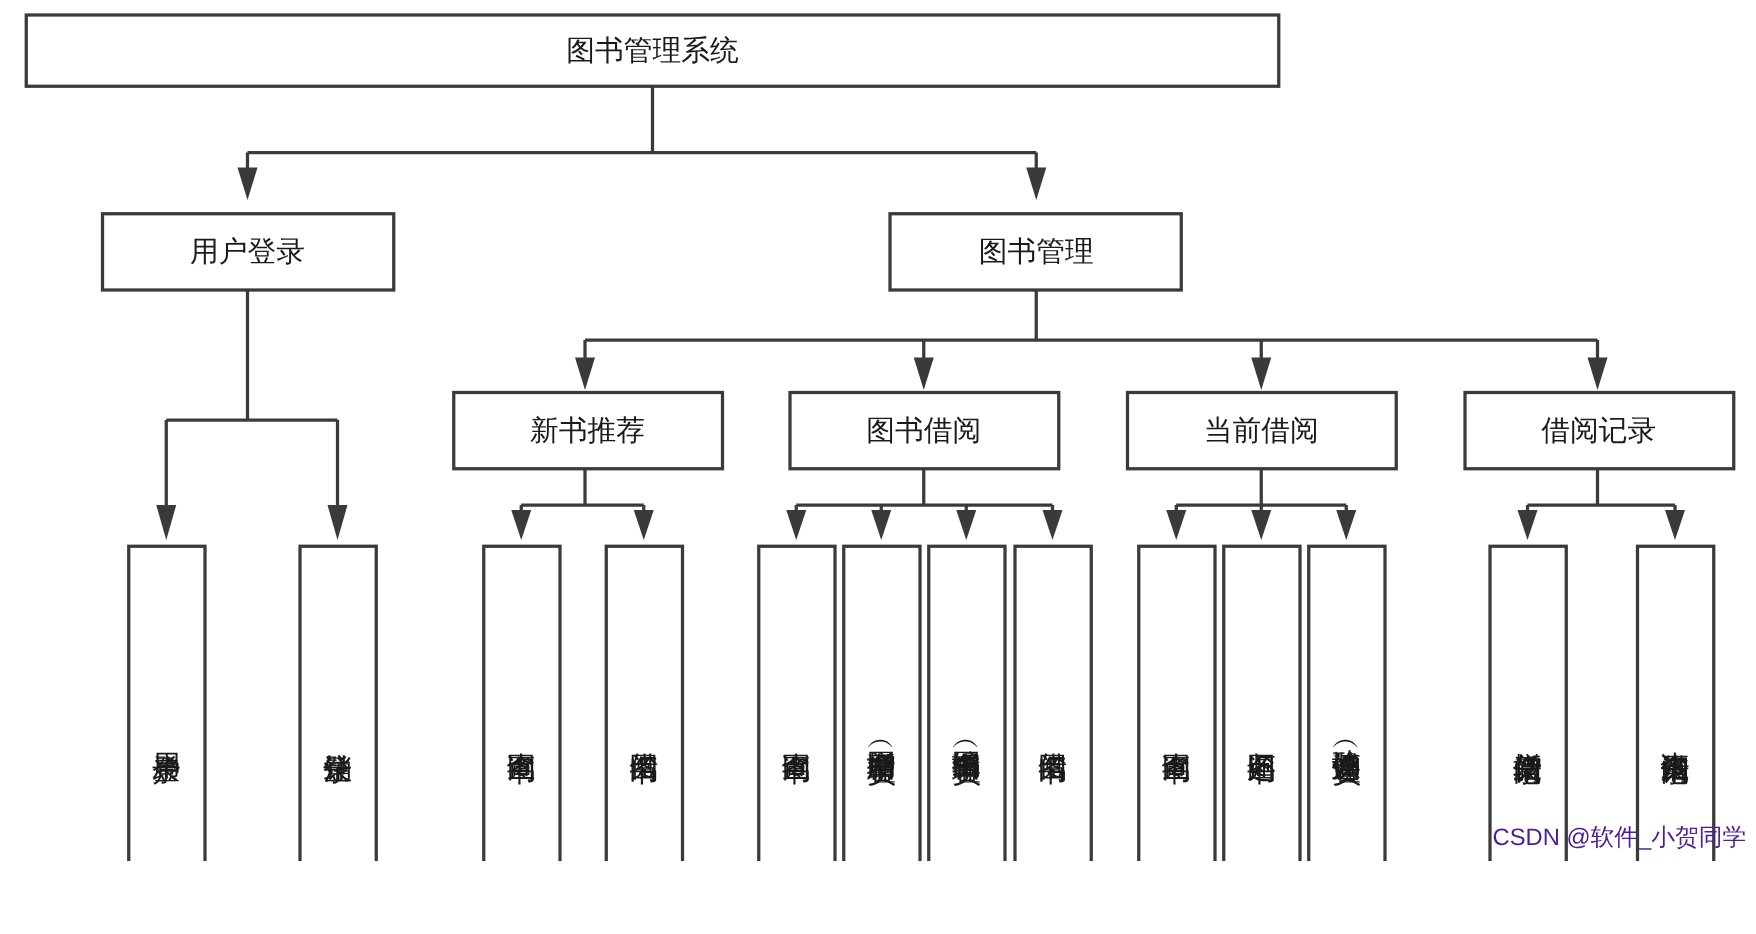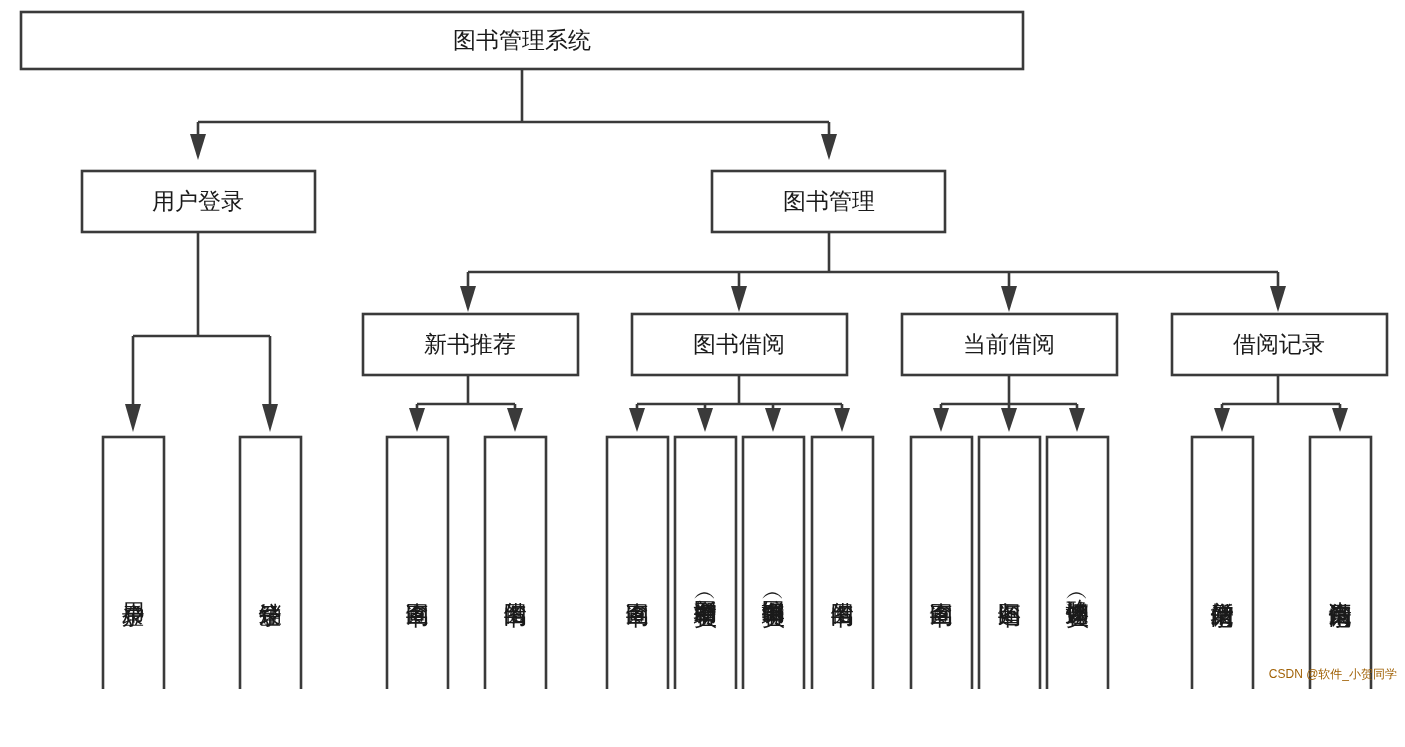--- a/index.html
+++ b/index.html
@@ -60,22 +60,22 @@
     color: #1a1a1a;
     letter-spacing: 1px;
     white-space: nowrap;
     pointer-events: none;
   }
   .watermark {
     position: absolute;
     right: 8px;
     bottom: 6px;
     font-family: "Liberation Sans", "DejaVu Sans", sans-serif;
-    font-size: 12px;
-    color: #a16207;
+    font-size: 19px;
+    color: #4c1d95;
     white-space: nowrap;
     user-select: none;
   }
 </style>
 </head>
 <body>
 
 <div id="diagram-root">
 
   <svg class="diagram-canvas" viewBox="0 0 1405 747">

